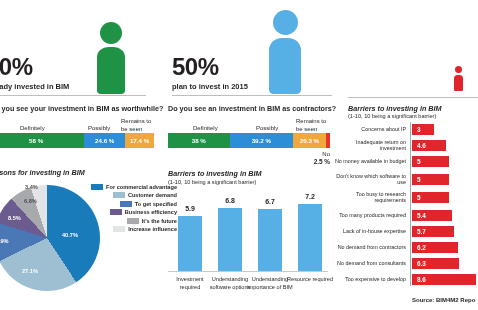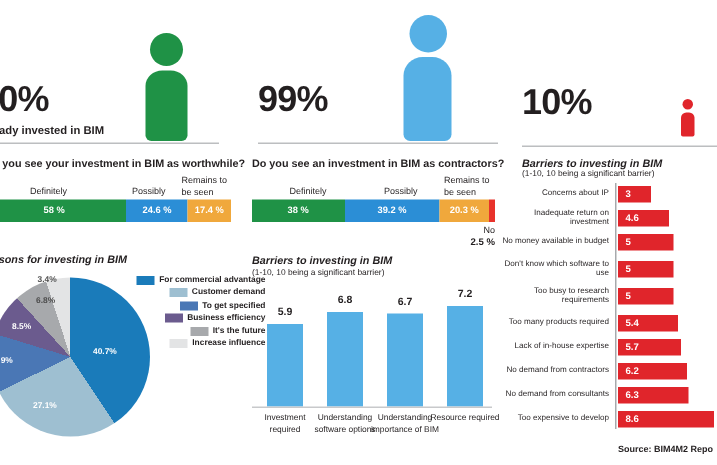--- a/index.html
+++ b/index.html
@@ -198,30 +198,30 @@
   <div class="stat-pct">40%</div>
   <div class="stat-sub">already invested in BIM</div>
 </div>
 <div class="stat-rule" style="left:-14px; top:95px; width:160px;"></div>
 <div class="figure" style="left:92px; top:22px; width:38px; height:72px;">
   <div class="fig-head" style="left:8px; top:0; width:22px; height:22px; background:#1f9246;"></div>
   <div class="fig-body" style="left:5px; top:25px; width:28px; height:47px; background:#1f9246;"></div>
 </div>
 
 <div class="stat-block" style="left:172px; top:55px;">
-  <div class="stat-pct">99%</div>
+  <div class="stat-pct">50%</div>
+  <div class="stat-sub">plan to invest in 2015</div>
 </div>
 <div class="stat-rule" style="left:172px; top:95px; width:160px;"></div>
 <div class="figure" style="left:264px; top:10px; width:42px; height:84px;">
   <div class="fig-head" style="left:9px; top:0; width:25px; height:25px; background:#56b0e5;"></div>
   <div class="fig-body" style="left:5px; top:28px; width:32px; height:56px; background:#56b0e5;"></div>
 </div>
 
 <div class="stat-block" style="left:348px; top:57px;">
-  <div class="stat-pct">10%</div>
 </div>
 <div class="stat-rule" style="left:348px; top:97px; width:130px;"></div>
 <div class="figure" style="left:453px; top:66px; width:12px; height:24px;">
   <div class="fig-head" style="left:2px; top:0; width:7px; height:7px; background:#e0252b;"></div>
   <div class="fig-body" style="left:1px; top:9px; width:9px; height:16px; background:#e0252b;"></div>
 </div>
 
 <div class="q-title" style="left:-10px; top:104px;">Do you see your investment in BIM as worthwhile?</div>
 
 <div class="stack-wrap" style="left:-12px; top:117px; width:166px;">

